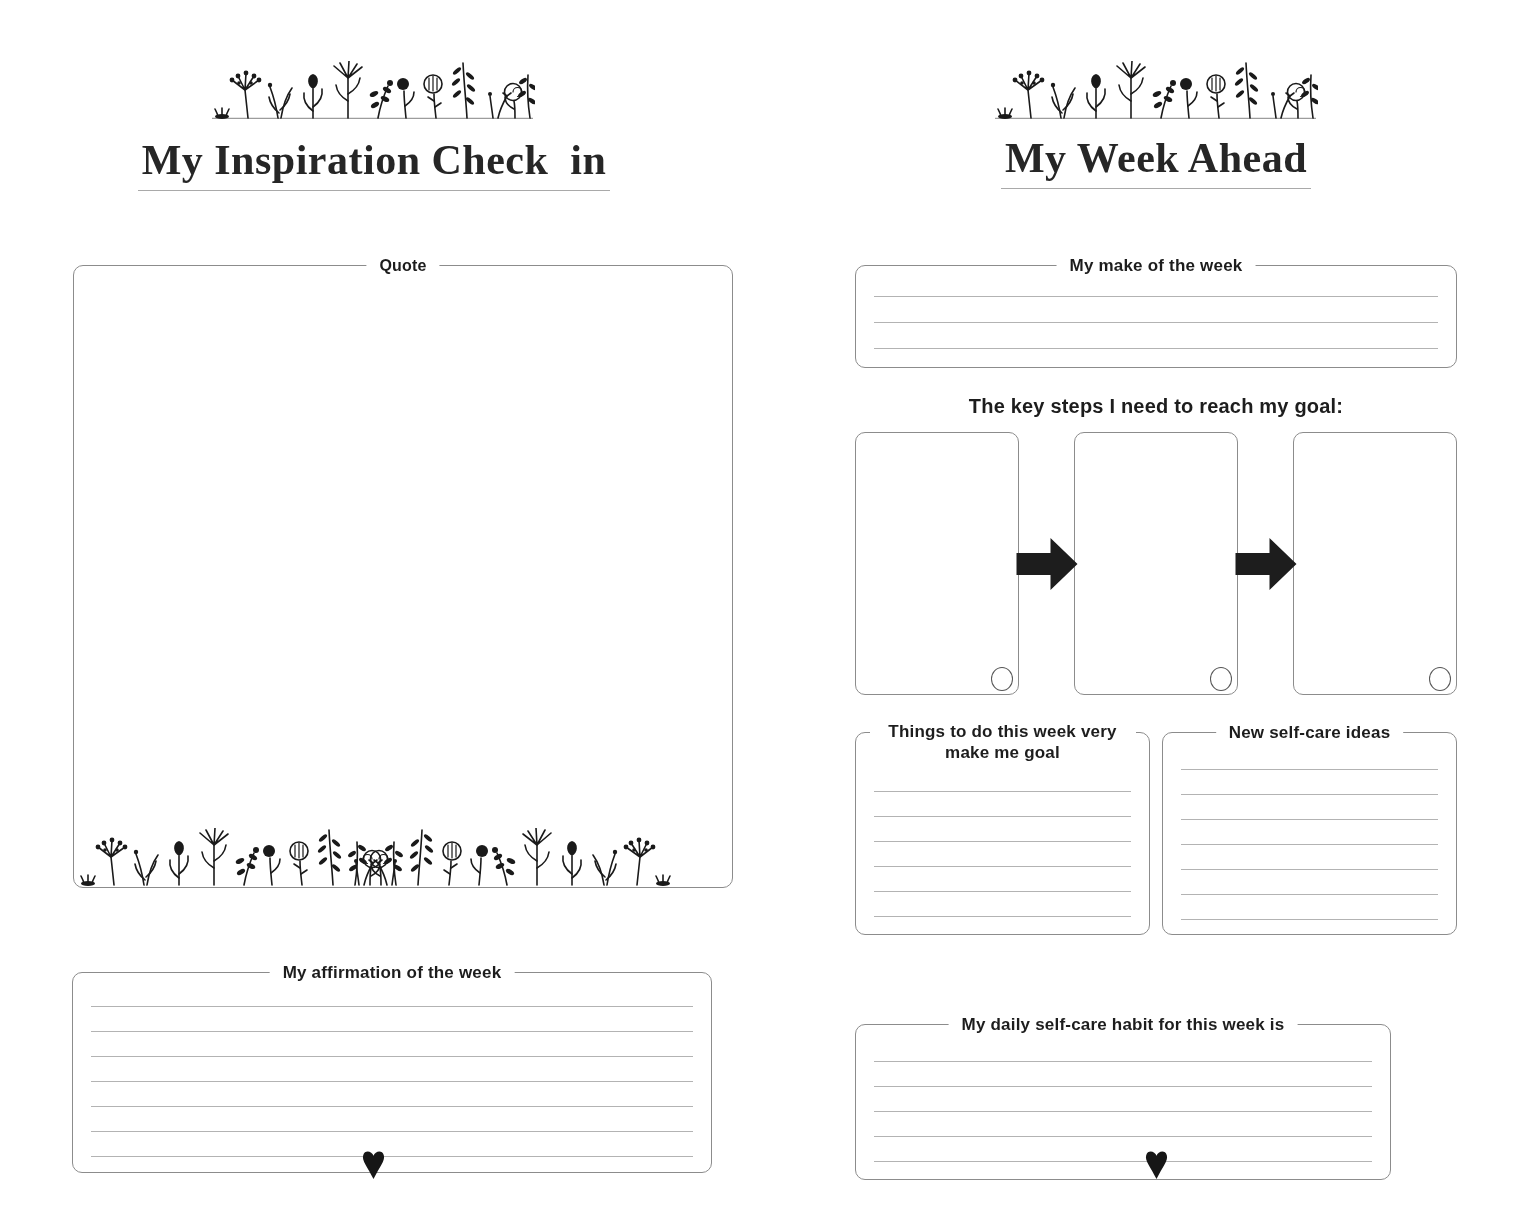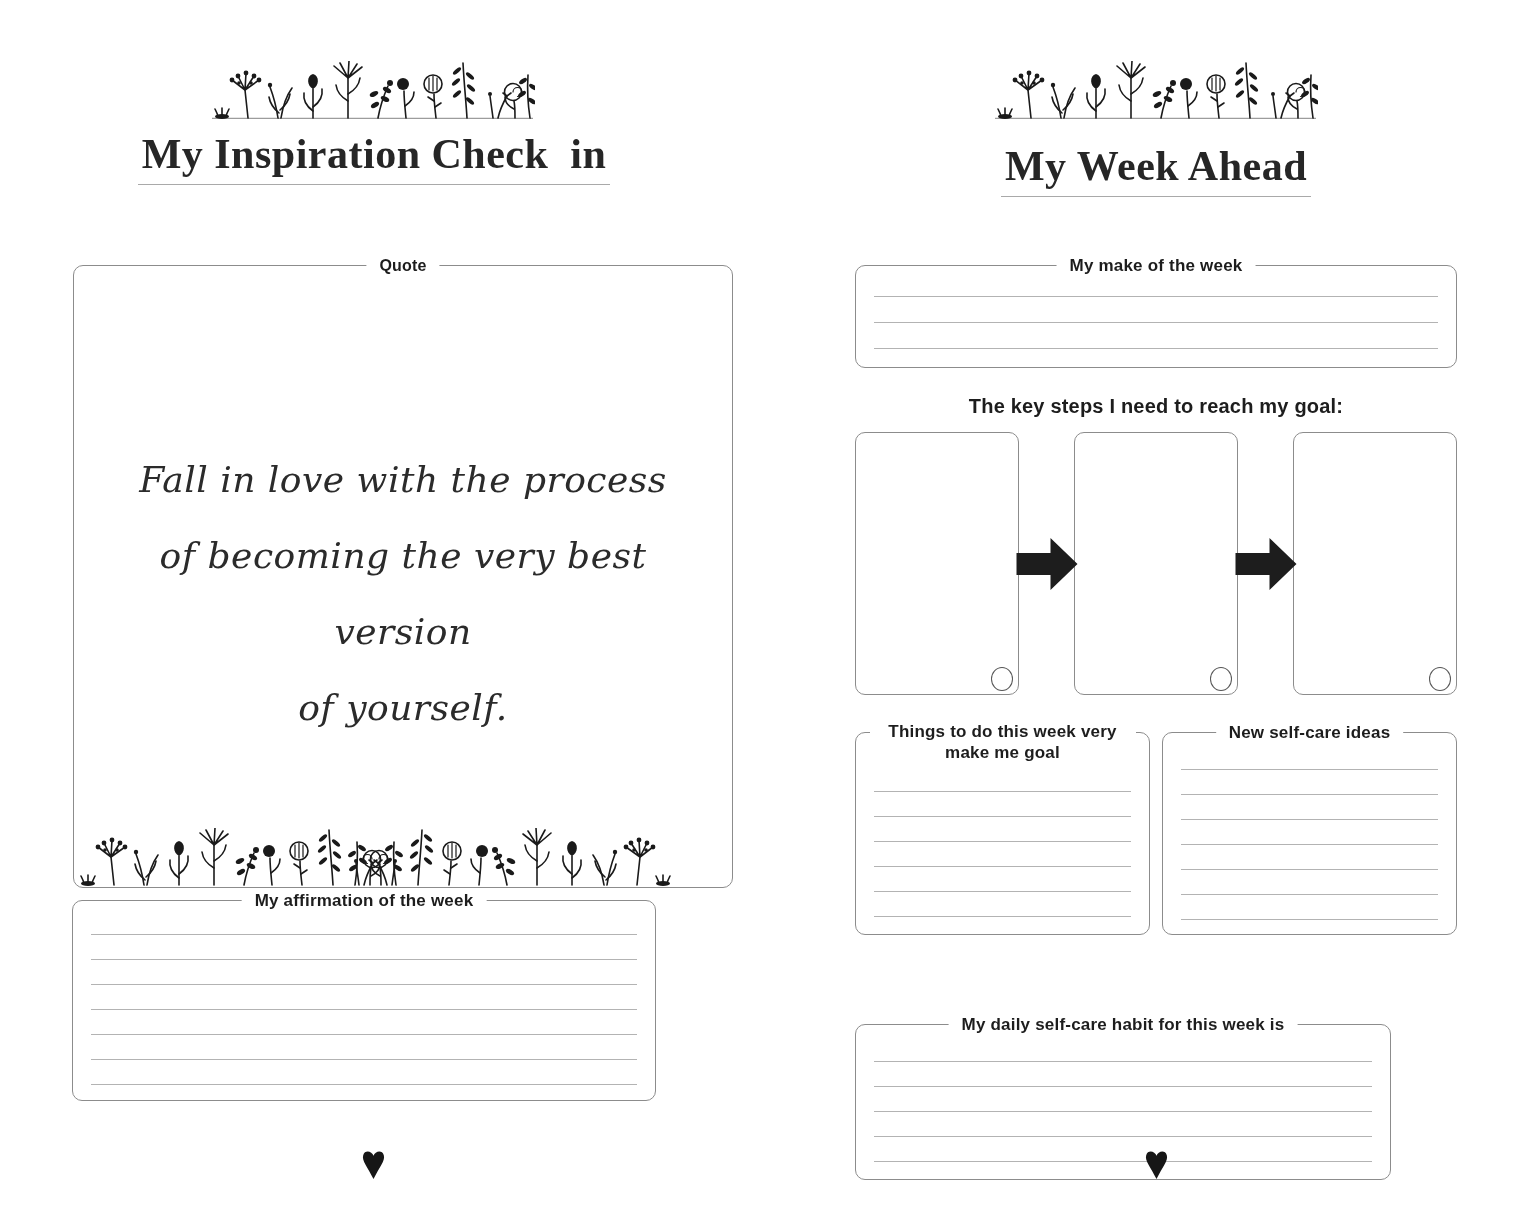--- a/index.html
+++ b/index.html
@@ -127,37 +127,32 @@
 <div id="canvas">
 
   <div>
 
     <svg class="floral-top" style="left:210px;top:61px" viewBox="0 0 325 60">
       <line x1="2" y1="57.4" x2="323" y2="57.4" stroke="#9c9c9c" stroke-width="1.2"></line>
       <use href="#floral"></use>
     </svg>
 
     <div class="title-wrap" style="left:72px;top:127px;width:604px">
-      <h1 class="page-title" style="margin:4px">My Inspiration Check  in</h1>
+      <h1 class="page-title" style="margin:10px">My Inspiration Check  in</h1>
     </div>
 
     <div class="field-box" style="left:73px;top:265px;width:660px;height:623px">
       <div class="field-label" style="font-size:16px">Quote</div>
-      <div class="quote-text">
-        <div>Fall in love with the process</div>
-        <div>of becoming the very best version</div>
-        <div>of yourself.</div>
-      </div>
       <svg class="floral-bottom" viewBox="0 0 599 60" preserveAspectRatio="none">
         <use href="#floral"></use>
         <use href="#floral" transform="translate(599,0) scale(-1,1)"></use>
       </svg>
     </div>
 
-    <div class="field-box" style="left:72px;top:900px;width:584px;height:201px">
+    <div class="field-box" style="left:72px;top:972px;width:640px;height:201px">
       <div class="field-label">My affirmation of the week</div>
       <div class="rules" style="top:9px;--rh:24px">
           <div class="rule"></div>
           <div class="rule"></div>
           <div class="rule"></div>
           <div class="rule"></div>
           <div class="rule"></div>
           <div class="rule"></div>
           <div class="rule"></div>
         </div>
@@ -169,21 +164,21 @@
   </div>
 
   <div>
 
     <svg class="floral-top" style="left:993px;top:61px" viewBox="0 0 325 60">
       <line x1="2" y1="57.4" x2="323" y2="57.4" stroke="#9c9c9c" stroke-width="1.2"></line>
       <use href="#floral"></use>
     </svg>
 
     <div class="title-wrap" style="left:855px;top:127px;width:602px">
-      <h1 class="page-title" style="margin:16px">My Week Ahead</h1>
+      <h1 class="page-title" style="margin:8px">My Week Ahead</h1>
     </div>
 
     <div class="field-box" style="left:855px;top:265px;width:602px;height:103px">
       <div class="field-label">My make of the week</div>
       <div class="rules" style="top:5px;--rh:25px">
           <div class="rule"></div>
           <div class="rule"></div>
           <div class="rule"></div>
         </div>
     </div>

